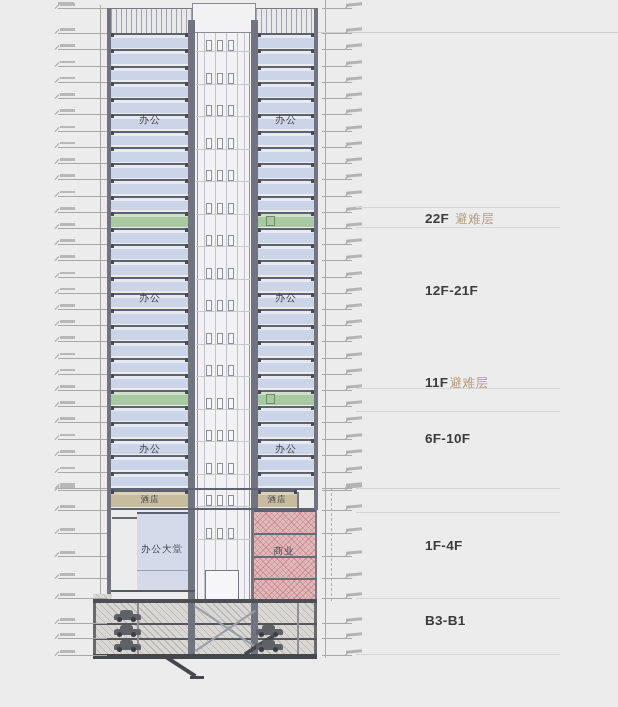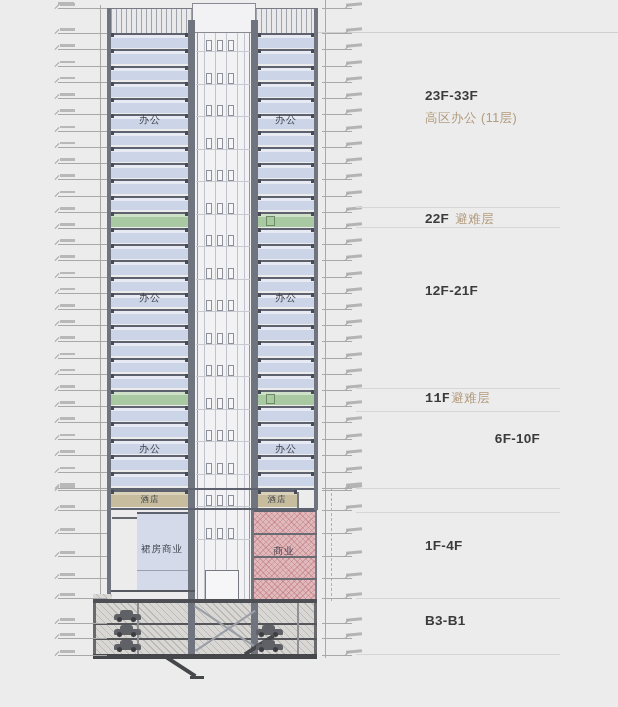--- a/index.html
+++ b/index.html
@@ -621,33 +621,32 @@
     </div>
 
   <div class="area-label" style="left:150px;top:120px;font-size:10px;">办公</div>
   <div class="area-label" style="left:286px;top:120px;font-size:10px;">办公</div>
   <div class="area-label" style="left:150px;top:298px;font-size:10px;">办公</div>
   <div class="area-label" style="left:286px;top:298px;font-size:10px;">办公</div>
   <div class="area-label" style="left:150px;top:449px;font-size:10px;">办公</div>
   <div class="area-label" style="left:286px;top:449px;font-size:10px;">办公</div>
   <div class="area-label" style="left:150px;top:500px;font-size:8.5px;">酒店</div>
   <div class="area-label" style="left:277px;top:500px;font-size:8.5px;">酒店</div>
-  <div class="area-label" style="left:162px;top:549px;font-size:9.5px;">裙房商业</div>
+  <div class="area-label" style="left:162px;top:549px;font-size:9.5px;">办公大堂</div>
   <div class="area-label" style="left:284px;top:551px;font-size:9.5px;">商业</div>
 
   <div id="annotations" style="left:0;top:0;width:618px;height:707px;">
-      <div class="ann stacked" style="top: 86px;"><span class="ann-range">23F-33F</span><span class="ann-desc">高区办公 (11层)</span></div>
       <div class="divider" style="top: 207px;"></div>
       <div class="divider" style="top: 227px;"></div>
       <div class="ann inline" style="top: 209px;"><span class="ann-range">22F</span><span class="ann-desc">避难层</span></div>
       <div class="ann stacked" style="top: 281px;"><span class="ann-range">12F-21F</span></div>
       <div class="divider" style="top: 388px;"></div>
       <div class="divider" style="top: 411px;"></div>
-      <div class="ann inline-tight" style="top: 389px; font-family: Liberation Mono, monospace;"><span class="ann-range">11F</span><span class="ann-desc">避难层</span></div>
-      <div class="ann stacked" style="top: 429px; text-align: center;"><span class="ann-range">6F-10F</span></div>
+      <div class="ann inline-tight" style="top: 373px;"><span class="ann-range">11F</span><span class="ann-desc">避难层</span></div>
+      <div class="ann stacked" style="top: 429px;"><span class="ann-range">6F-10F</span></div>
       <div class="divider" style="top: 488px;"></div>
       <div class="divider" style="top: 512px;"></div>
       <div class="ann stacked" style="top: 536px;"><span class="ann-range">1F-4F</span></div>
       <div class="divider" style="top: 598px;"></div>
       <div class="divider" style="top: 654px;"></div>
       <div class="ann stacked" style="top: 611px;"><span class="ann-range">B3-B1</span></div>
     </div>
 </div>
 
 </body></html>

